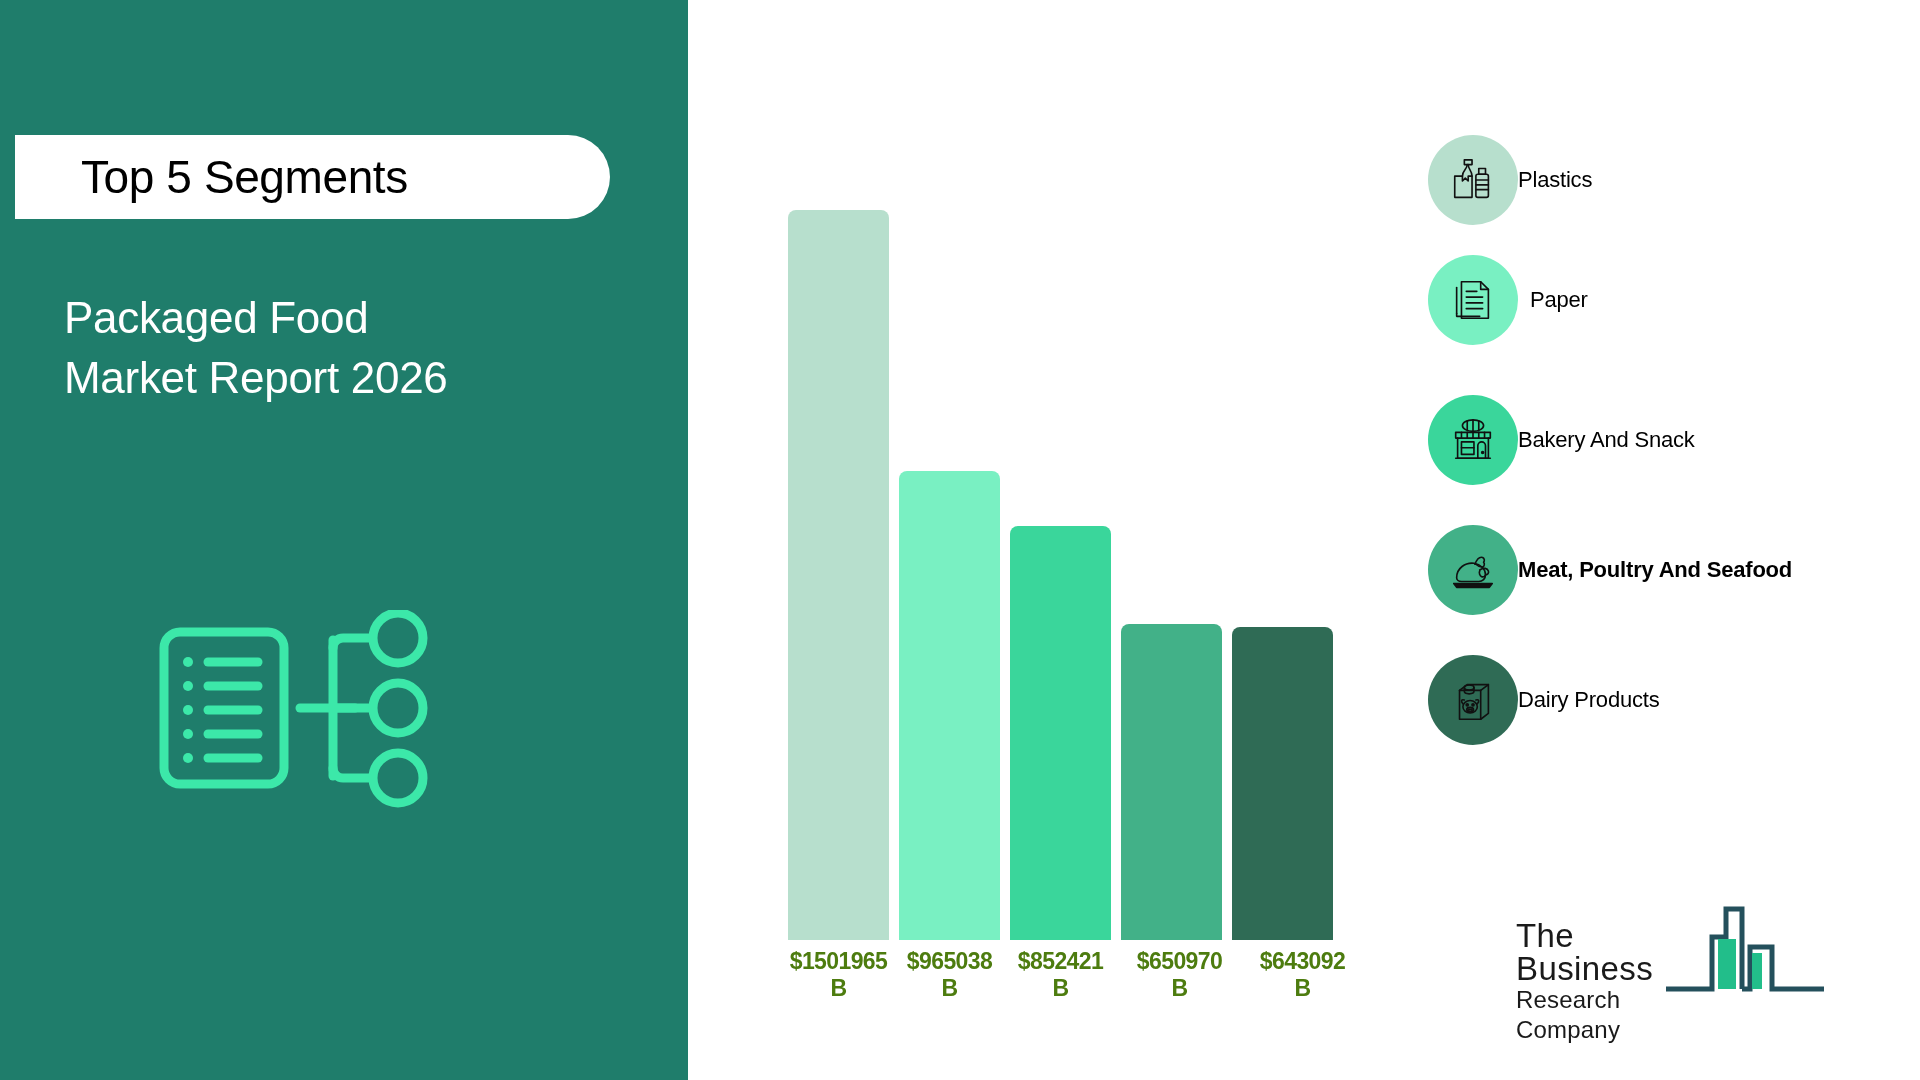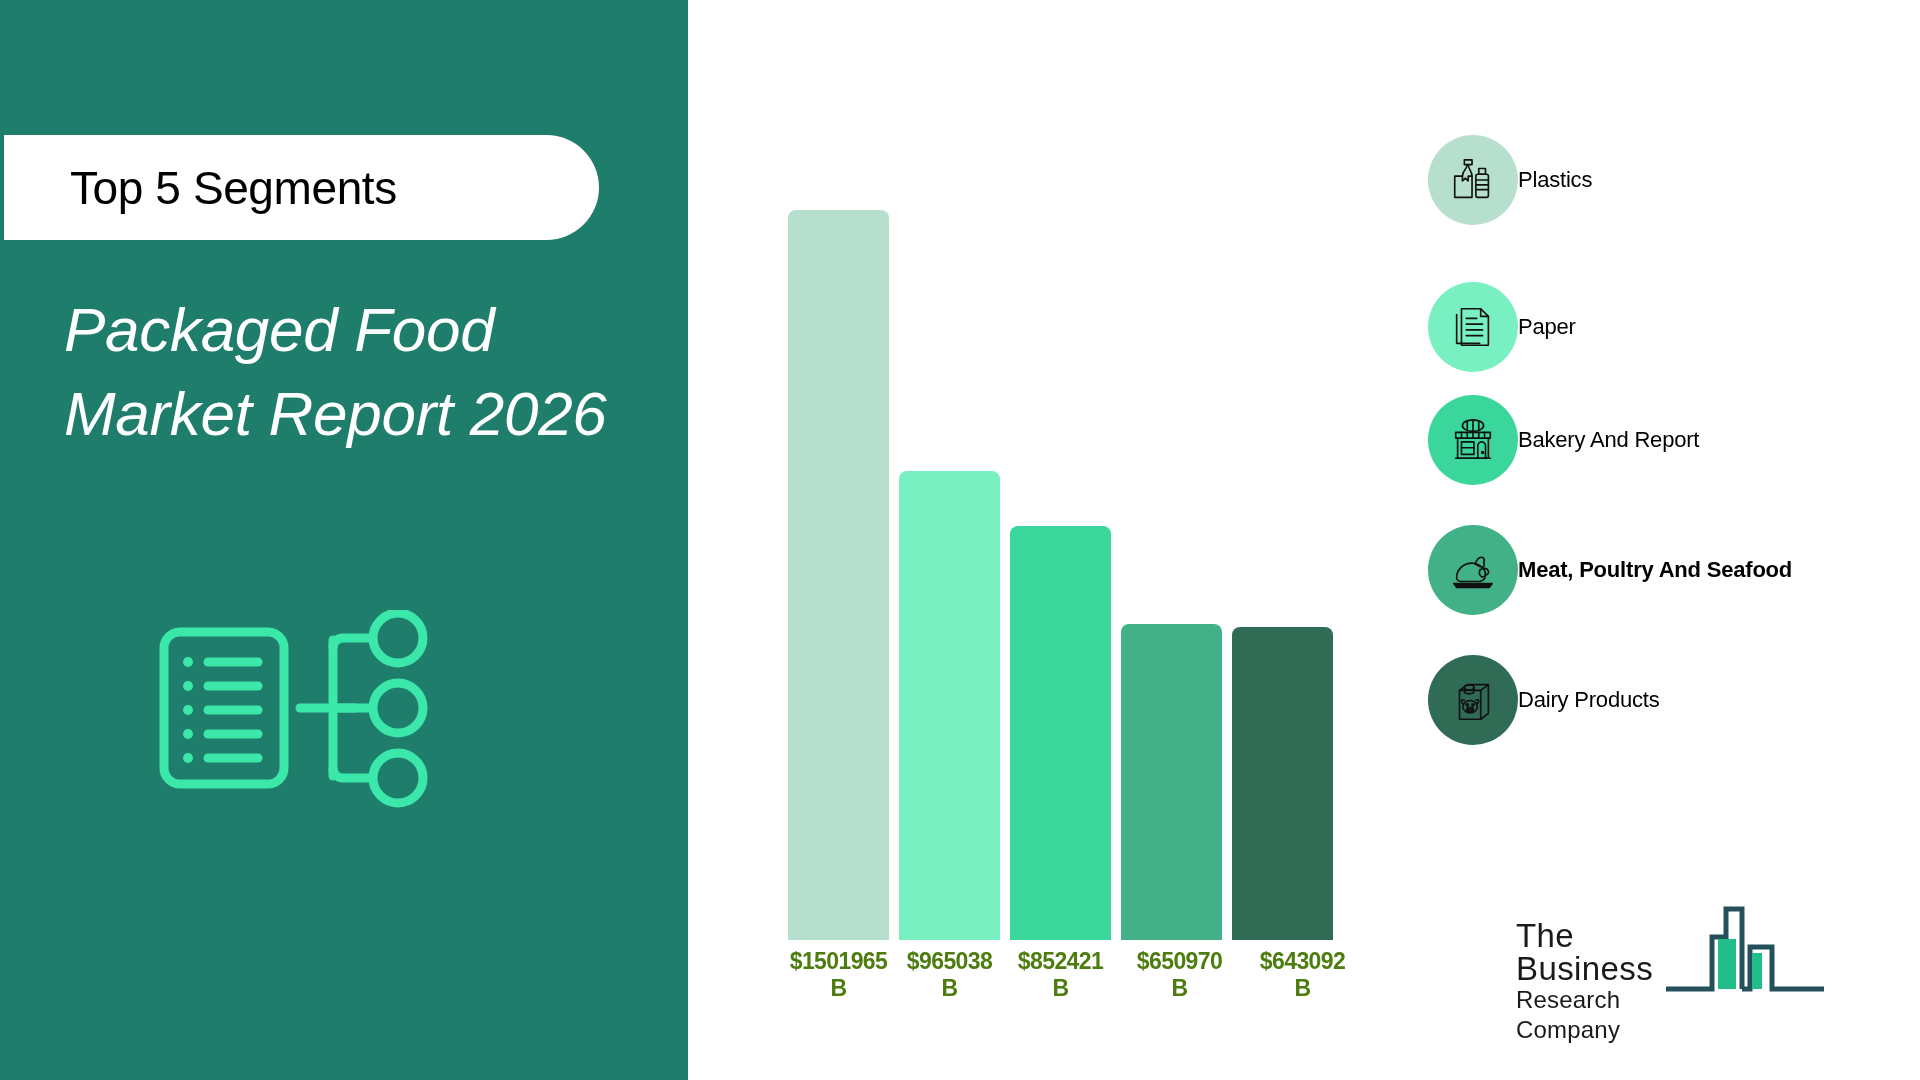--- a/index.html
+++ b/index.html
@@ -28,24 +28,24 @@
     position: absolute;
     left: 0;
     top: 0;
     width: 688px;
     height: 1080px;
     background: #1F7D6B;
   }
 
   .title-pill {
     position: absolute;
-    left: 4px;
+    left: 15px;
     top: 135px;
     width: 595px;
-    height: 105px;
+    height: 84px;
     background: #ffffff;
     border-radius: 0 70px 70px 0;
     display: flex;
     align-items: center;
     text-align: center;
   }
   .title-pill-text {
     font-size: 46px;
     color: #000000;
     font-weight: 400;
@@ -53,25 +53,24 @@
     margin-left: 66px;
     white-space: nowrap;
   }
 
   .report-title {
     position: absolute;
     left: 64px;
     top: 288px;
     width: 580px;
     color: #ffffff;
-    font-size: 62px;
+    font-size: 44px;
     line-height: 1.36;
     font-weight: 400;
     letter-spacing: -0.3px;
-    font-style: italic;
   }
   .report-title .line { display: block; }
 
   .left-illustration {
     position: absolute;
     left: 150px;
     top: 610px;
     width: 330px;
     height: 285px;
   }
@@ -253,21 +252,21 @@
             <rect x="17" y="5" width="8" height="5"></rect>
             <rect x="29" y="20" width="13" height="24" rx="2"></rect>
             <rect x="32" y="14" width="7" height="6"></rect>
             <line x1="29" y1="26" x2="42" y2="26"></line>
             <line x1="29" y1="31" x2="42" y2="31"></line>
             <line x1="29" y1="36" x2="42" y2="36"></line>
           </svg>
         </div>
         <span class="legend-label">Plastics</span>
       </div>
-      <div class="legend-item" style="top: 147px;">
+      <div class="legend-item" style="top: 120px; gap: 12px;">
         <div class="legend-circle" style="background: rgb(121, 240, 194);">
           <svg viewBox="0 0 52 52" width="50" height="50" fill="none" stroke="#111" stroke-width="1.7" stroke-linejoin="round" stroke-linecap="round">
             <path d="M14 7 L34 7 L42 15 L42 45 L14 45 Z"></path>
             <path d="M34 7 L34 15 L42 15"></path>
             <path d="M9 13 L9 40 L9 40"></path>
             <path d="M9 40 L9 43 L33 43"></path>
             <line x1="19" y1="17" x2="30" y2="17"></line>
             <line x1="19" y1="23" x2="36" y2="23"></line>
             <line x1="19" y1="29" x2="36" y2="29"></line>
             <line x1="19" y1="35" x2="36" y2="35"></line>
@@ -289,21 +288,21 @@
             <line x1="32" y1="18" x2="32" y2="24"></line>
             <line x1="38" y1="18" x2="38" y2="24"></line>
             <path d="M10 24 L10 45 L42 45 L42 24"></path>
             <rect x="14" y="28" width="13" height="13"></rect>
             <line x1="14" y1="34" x2="27" y2="34"></line>
             <path d="M31 45 L31 32 a4 4 0 0 1 8 0 L39 45"></path>
             <circle cx="36" cy="39" r="1" fill="#111"></circle>
             <line x1="8" y1="45" x2="44" y2="45"></line>
           </svg>
         </div>
-        <span class="legend-label">Bakery And Report</span>
+        <span class="legend-label">Bakery And Snack</span>
       </div>
       <div class="legend-item" style="top: 390px; font-weight: bold;">
         <div class="legend-circle" style="background: rgb(66, 177, 136);">
           <svg viewBox="0 0 52 52" width="50" height="50" fill="none" stroke="#111" stroke-width="1.7" stroke-linejoin="round" stroke-linecap="round">
             <path d="M9 34 C9 24 18 18 27 19 C34 20 39 25 39 31 C39 35 36 38 32 38 L14 38 C11 38 9 36 9 34 Z"></path>
             <path d="M28 20 C30 15 33 12 36 13 a3.2 3.2 0 0 1 1 5 a3.2 3.2 0 0 1 -1 5 C34 23 31 22 29 20"></path>
             <path d="M33 26 C37 23 41 24 42 27 a3 3 0 0 1 -3 4 a3 3 0 0 1 -4 2 C33 32 32 29 33 27"></path>
             <path d="M6 40 L46 40 L43 44 L9 44 Z" fill="#111" stroke="#111"></path>
           </svg>
         </div>

